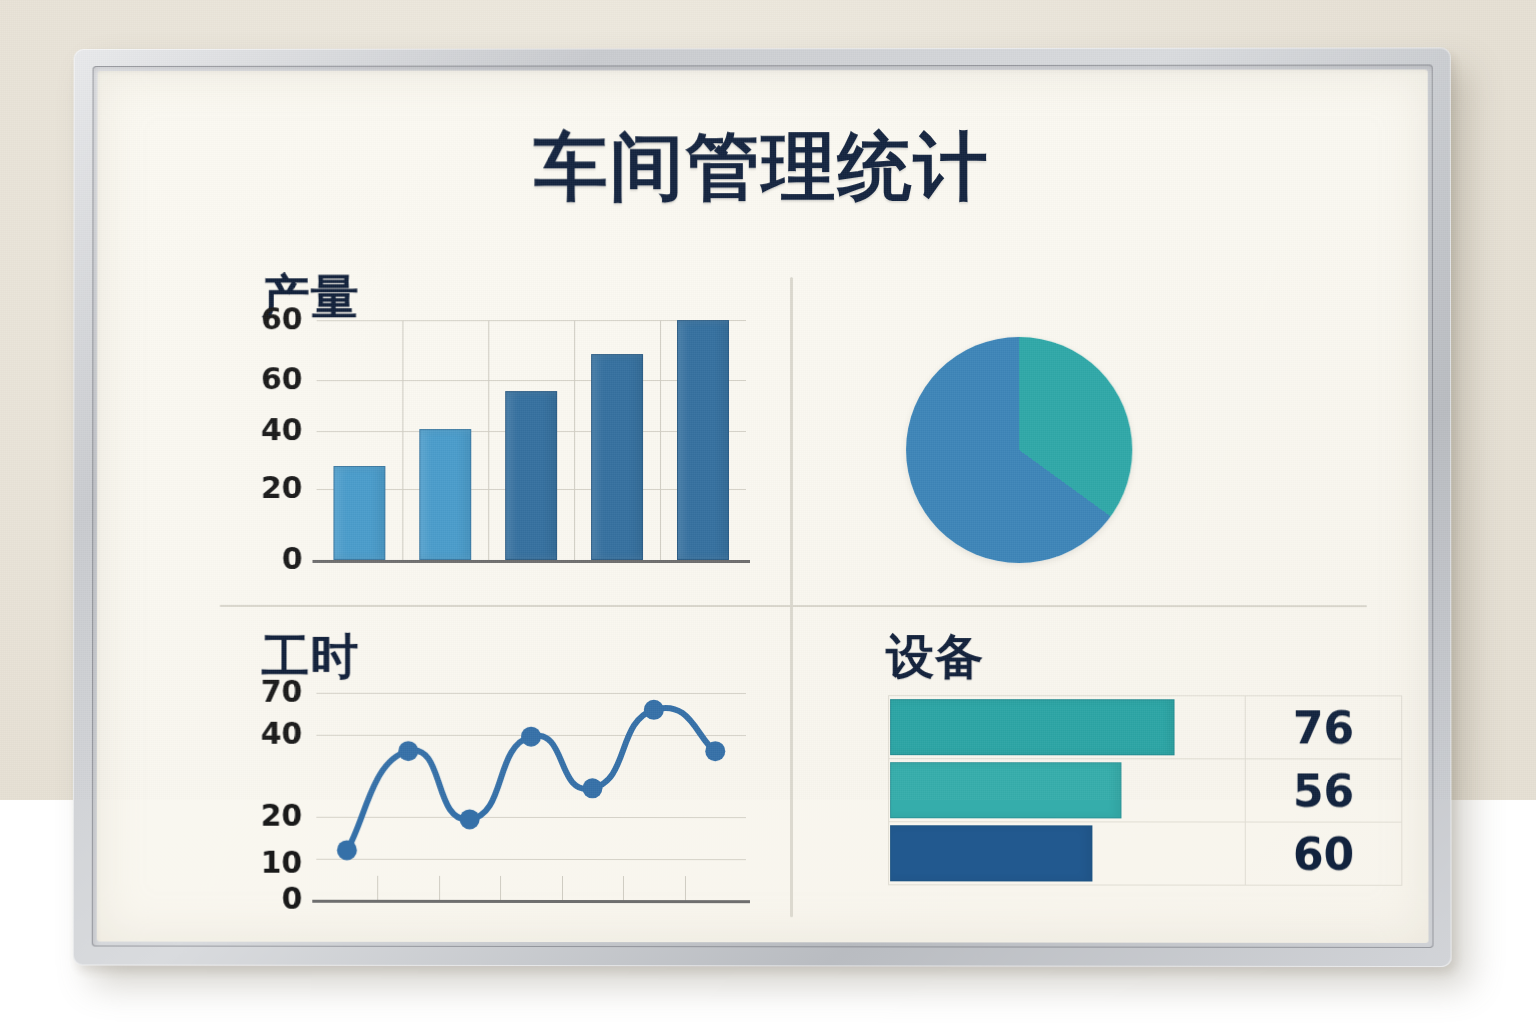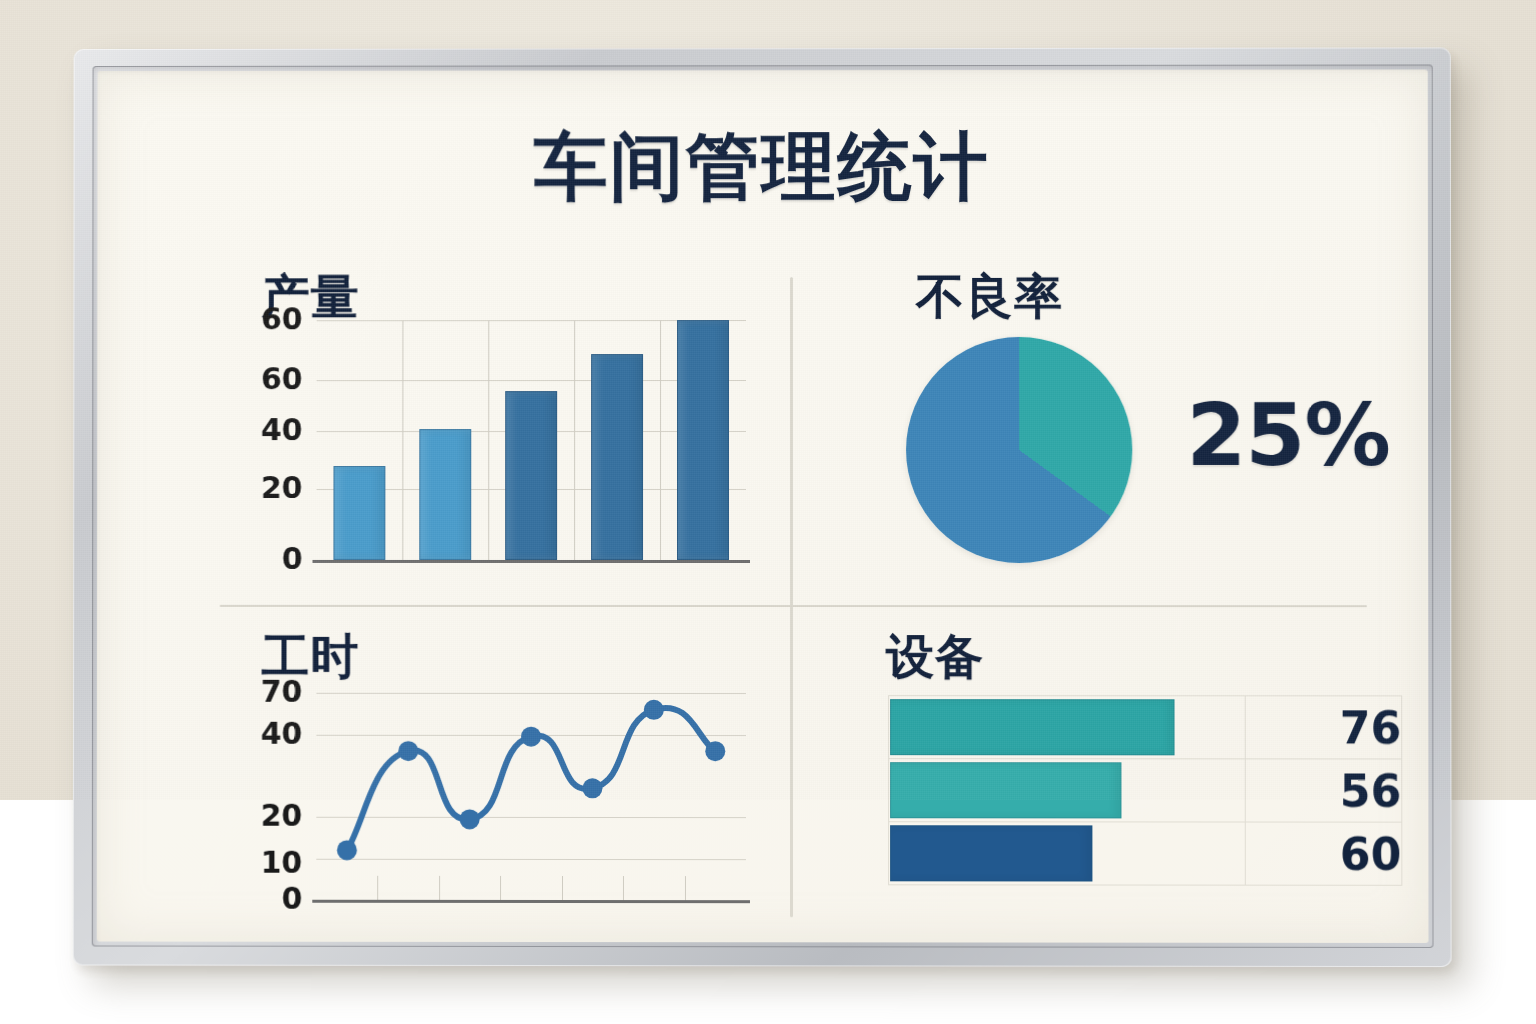--- a/index.html
+++ b/index.html
@@ -194,21 +194,20 @@
     top: 80px;
     width: 512px;
     border-collapse: collapse;
     table-layout: fixed;
   }
   #equip-table td {
     border: 1px solid #e0ddd3;
     height: 63px;
     padding: 0;
     vertical-align: middle;
-    text-align: right;
   }
   td.bar-cell { width: 356px; position: relative; }
   td.num-cell {
     width: 156px;
     text-align: center;
     font-size: 44px;
     font-weight: 700;
     color: #12233e;
     font-family: "DejaVu Sans", "Liberation Sans", sans-serif;
     text-shadow: 0 1px 1px rgba(0,0,0,0.10);
@@ -260,23 +259,21 @@
         <div id="bars-series">
             <div class="bar" style="left: 127.2px; top: 200.714px; width: 51.6px; height: 94.2857px; background: rgb(74, 156, 203); position: absolute; bottom: auto;"></div>
             <div class="bar" style="left: 213.2px; top: 163.571px; width: 51.6px; height: 131.429px; background: rgb(74, 156, 203); position: absolute; bottom: auto;"></div>
             <div class="bar" style="left: 299.2px; top: 126.429px; width: 51.6px; height: 168.571px; background: rgb(53, 112, 159); position: absolute; bottom: auto;"></div>
             <div class="bar" style="left: 385.2px; top: 89.2857px; width: 51.6px; height: 205.714px; background: rgb(53, 112, 159); position: absolute; bottom: auto;"></div>
             <div class="bar" style="left: 471.2px; top: 55px; width: 51.6px; height: 240px; background: rgb(53, 112, 159); position: absolute; bottom: auto;"></div>
           </div>
       </div>
 
       <div id="pie-panel">
-        <div class="panel-title" id="pie-title">不良率</div>
         <div id="pie" style="background: conic-gradient(rgb(47, 168, 168) 0%, rgb(47, 168, 168) 35%, rgb(61, 133, 184) 35%, rgb(61, 133, 184) 100%);"></div>
-        <div id="pie-value">25%</div>
       </div>
 
       <div id="line-panel">
         <div class="panel-title" id="line-title">工时</div>
         <div class="plot" id="line-plot" style="left:110px; top:70px; width:430px; height:215px;">
             <div class="gridline" style="top: 8.26923px; width: 430px;"></div>
             <div class="gridline" style="top: 49.6154px; width: 430px;"></div>
             <div class="gridline" style="top: 132.308px; width: 430px;"></div>
             <div class="gridline" style="top: 173.654px; width: 430px;"></div>
             <div class="baseline" style="top: 215px; width: 438px;"></div>

